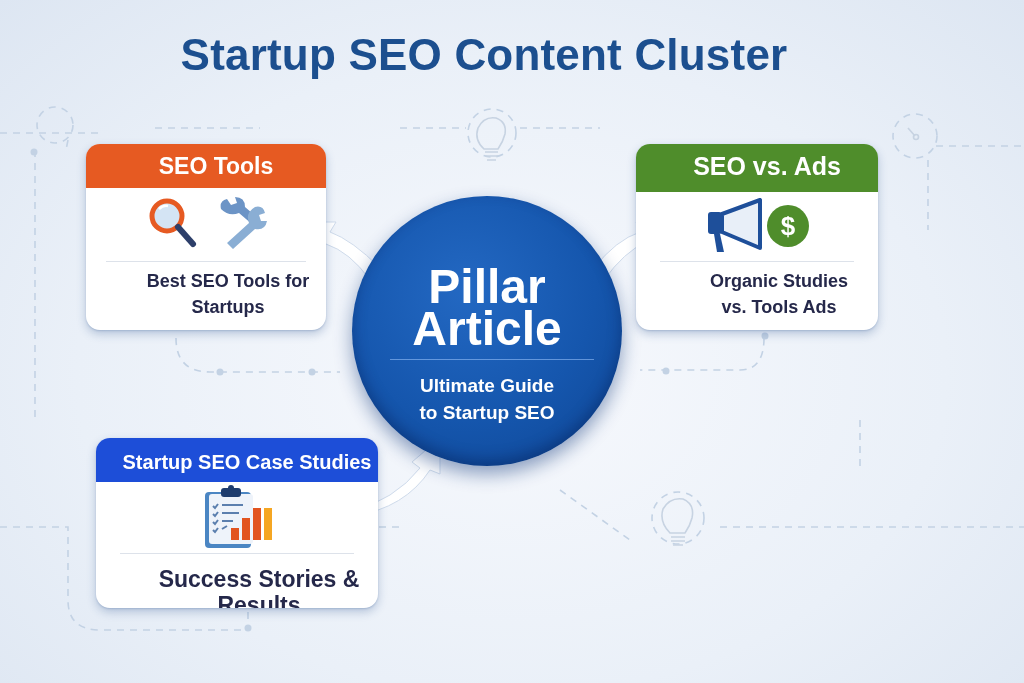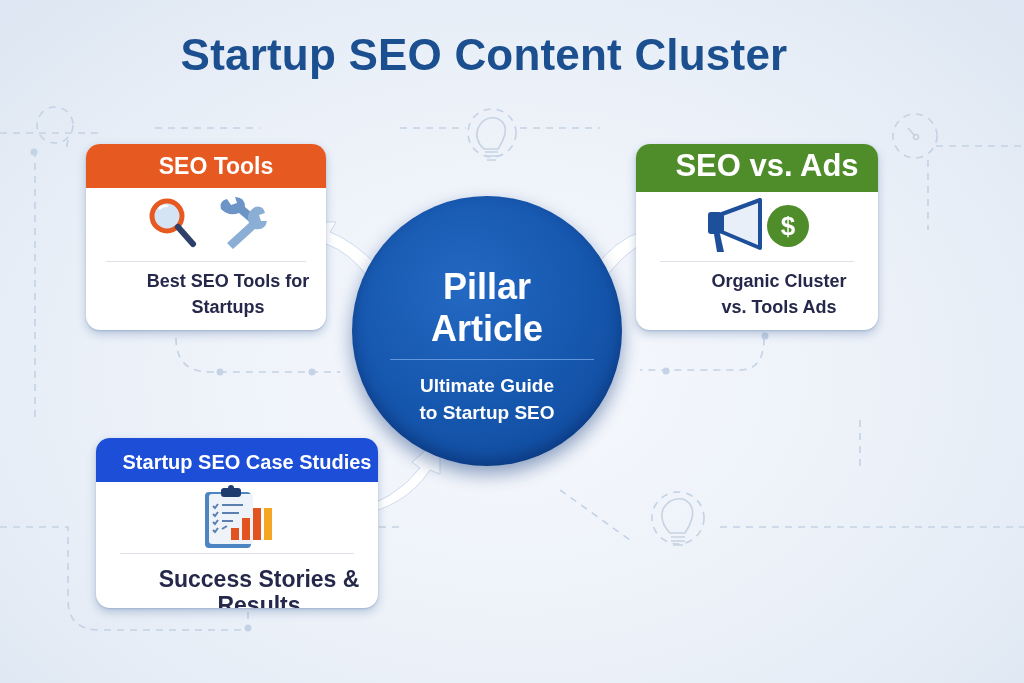--- a/index.html
+++ b/index.html
@@ -10,27 +10,27 @@
   .title span{position:relative;left:-28px;}
   svg.bg{position:absolute;left:0;top:0;}
   .card{position:absolute;background:#fff;border-radius:14px;box-shadow:0 4px 10px rgba(40,80,140,0.28),0 1px 2px rgba(40,80,140,0.2);overflow:hidden;}
   .card .head{color:#fff;font-weight:bold;text-align:center;padding-left:20px;}
   .card .sep{position:absolute;height:1px;background:#dde2ea;}
   .card .desc{position:absolute;left:0;right:0;text-align:center;color:#25284a;font-weight:bold;line-height:26px;padding-left:44px;}
   .card .icons{position:absolute;left:0;right:0;display:flex;justify-content:center;align-items:center;gap:8px;}
   #card-tools{left:86px;top:144px;width:240px;height:186px;}
   #card-tools .head{background:#e65a22;height:44px;line-height:44px;font-size:23px;}
   #card-ads{left:636px;top:144px;width:242px;height:186px;}
-  #card-ads .head{background:#4f8d2b;height:48px;line-height:44px;font-size:31px;}
+  #card-ads .head{background:#4f8d2b;height:48px;line-height:44px;font-size:25px;}
   #card-case{left:96px;top:438px;width:282px;height:170px;}
   #card-case .head{background:#1d4ed8;height:44px;line-height:48px;font-size:20px;}
   .pillar{position:absolute;left:352px;top:196px;width:270px;height:270px;border-radius:50%;
     background:radial-gradient(circle at 42% 35%, #2368c2 0%, #1556ad 55%, #0e4593 100%);
     box-shadow:0 8px 18px rgba(10,50,120,0.45), inset 0 -6px 14px rgba(0,20,70,0.35);}
-  .pillar .p1{position:absolute;left:0;right:0;top:70px;text-align:center;color:#fff;font-weight:bold;font-size:36px;line-height:42px;}
+  .pillar .p1{position:absolute;left:0;right:0;top:70px;text-align:center;color:#fff;font-weight:bold;font-size:48px;line-height:42px;}
   .pillar .line{position:absolute;left:38px;right:28px;top:163px;height:1px;background:rgba(160,200,255,0.55);}
   .pillar .p2{position:absolute;left:0;right:0;top:176px;text-align:center;color:#fff;font-weight:bold;font-size:19px;line-height:27px;}
 </style>
 </head>
 <body>
 
 <svg class="bg" width="1024" height="683" viewBox="0 0 1024 683">
   <g fill="none" stroke="#c3d2e4" stroke-width="1.6" stroke-dasharray="7 6">
 
     <path d="M0 133 H100"></path>
@@ -116,21 +116,21 @@
       <path d="M18 16 L56 2 V50 L18 34 Z" fill="#e8eff8" stroke="#1e4f9a" stroke-width="4" stroke-linejoin="round"></path>
       <path d="M10 36 L16 36 L20 54 L13 54 Z" fill="#1e4f9a"></path>
     </svg>
     <svg width="44" height="44" viewBox="0 0 44 44">
       <circle cx="22" cy="22" r="21" fill="#4f8d2b"></circle>
       <text x="22" y="31" text-anchor="middle" fill="#fff" font-size="26" font-weight="bold" font-family="Liberation Sans, sans-serif">$</text>
     </svg>
   </div>
   <div class="sep" style="left:24px;right:24px;top:117px;"></div>
   <div class="desc" style="top:124px;font-size:18px;">
-    <div>Organic Cluster</div>
+    <div>Organic Studies</div>
     <div>vs. Tools Ads</div>
   </div>
 </div>
 
 <div class="card" id="card-case">
   <div class="head">Startup SEO Case Studies</div>
   <div class="icons" style="top:46px;height:66px;">
     <svg width="80" height="66" viewBox="0 0 80 66">
       <rect x="8" y="8" width="46" height="56" rx="4" fill="#4b86c3"></rect>
       <rect x="12" y="10" width="44" height="50" rx="3" fill="#eef3fa"></rect>

